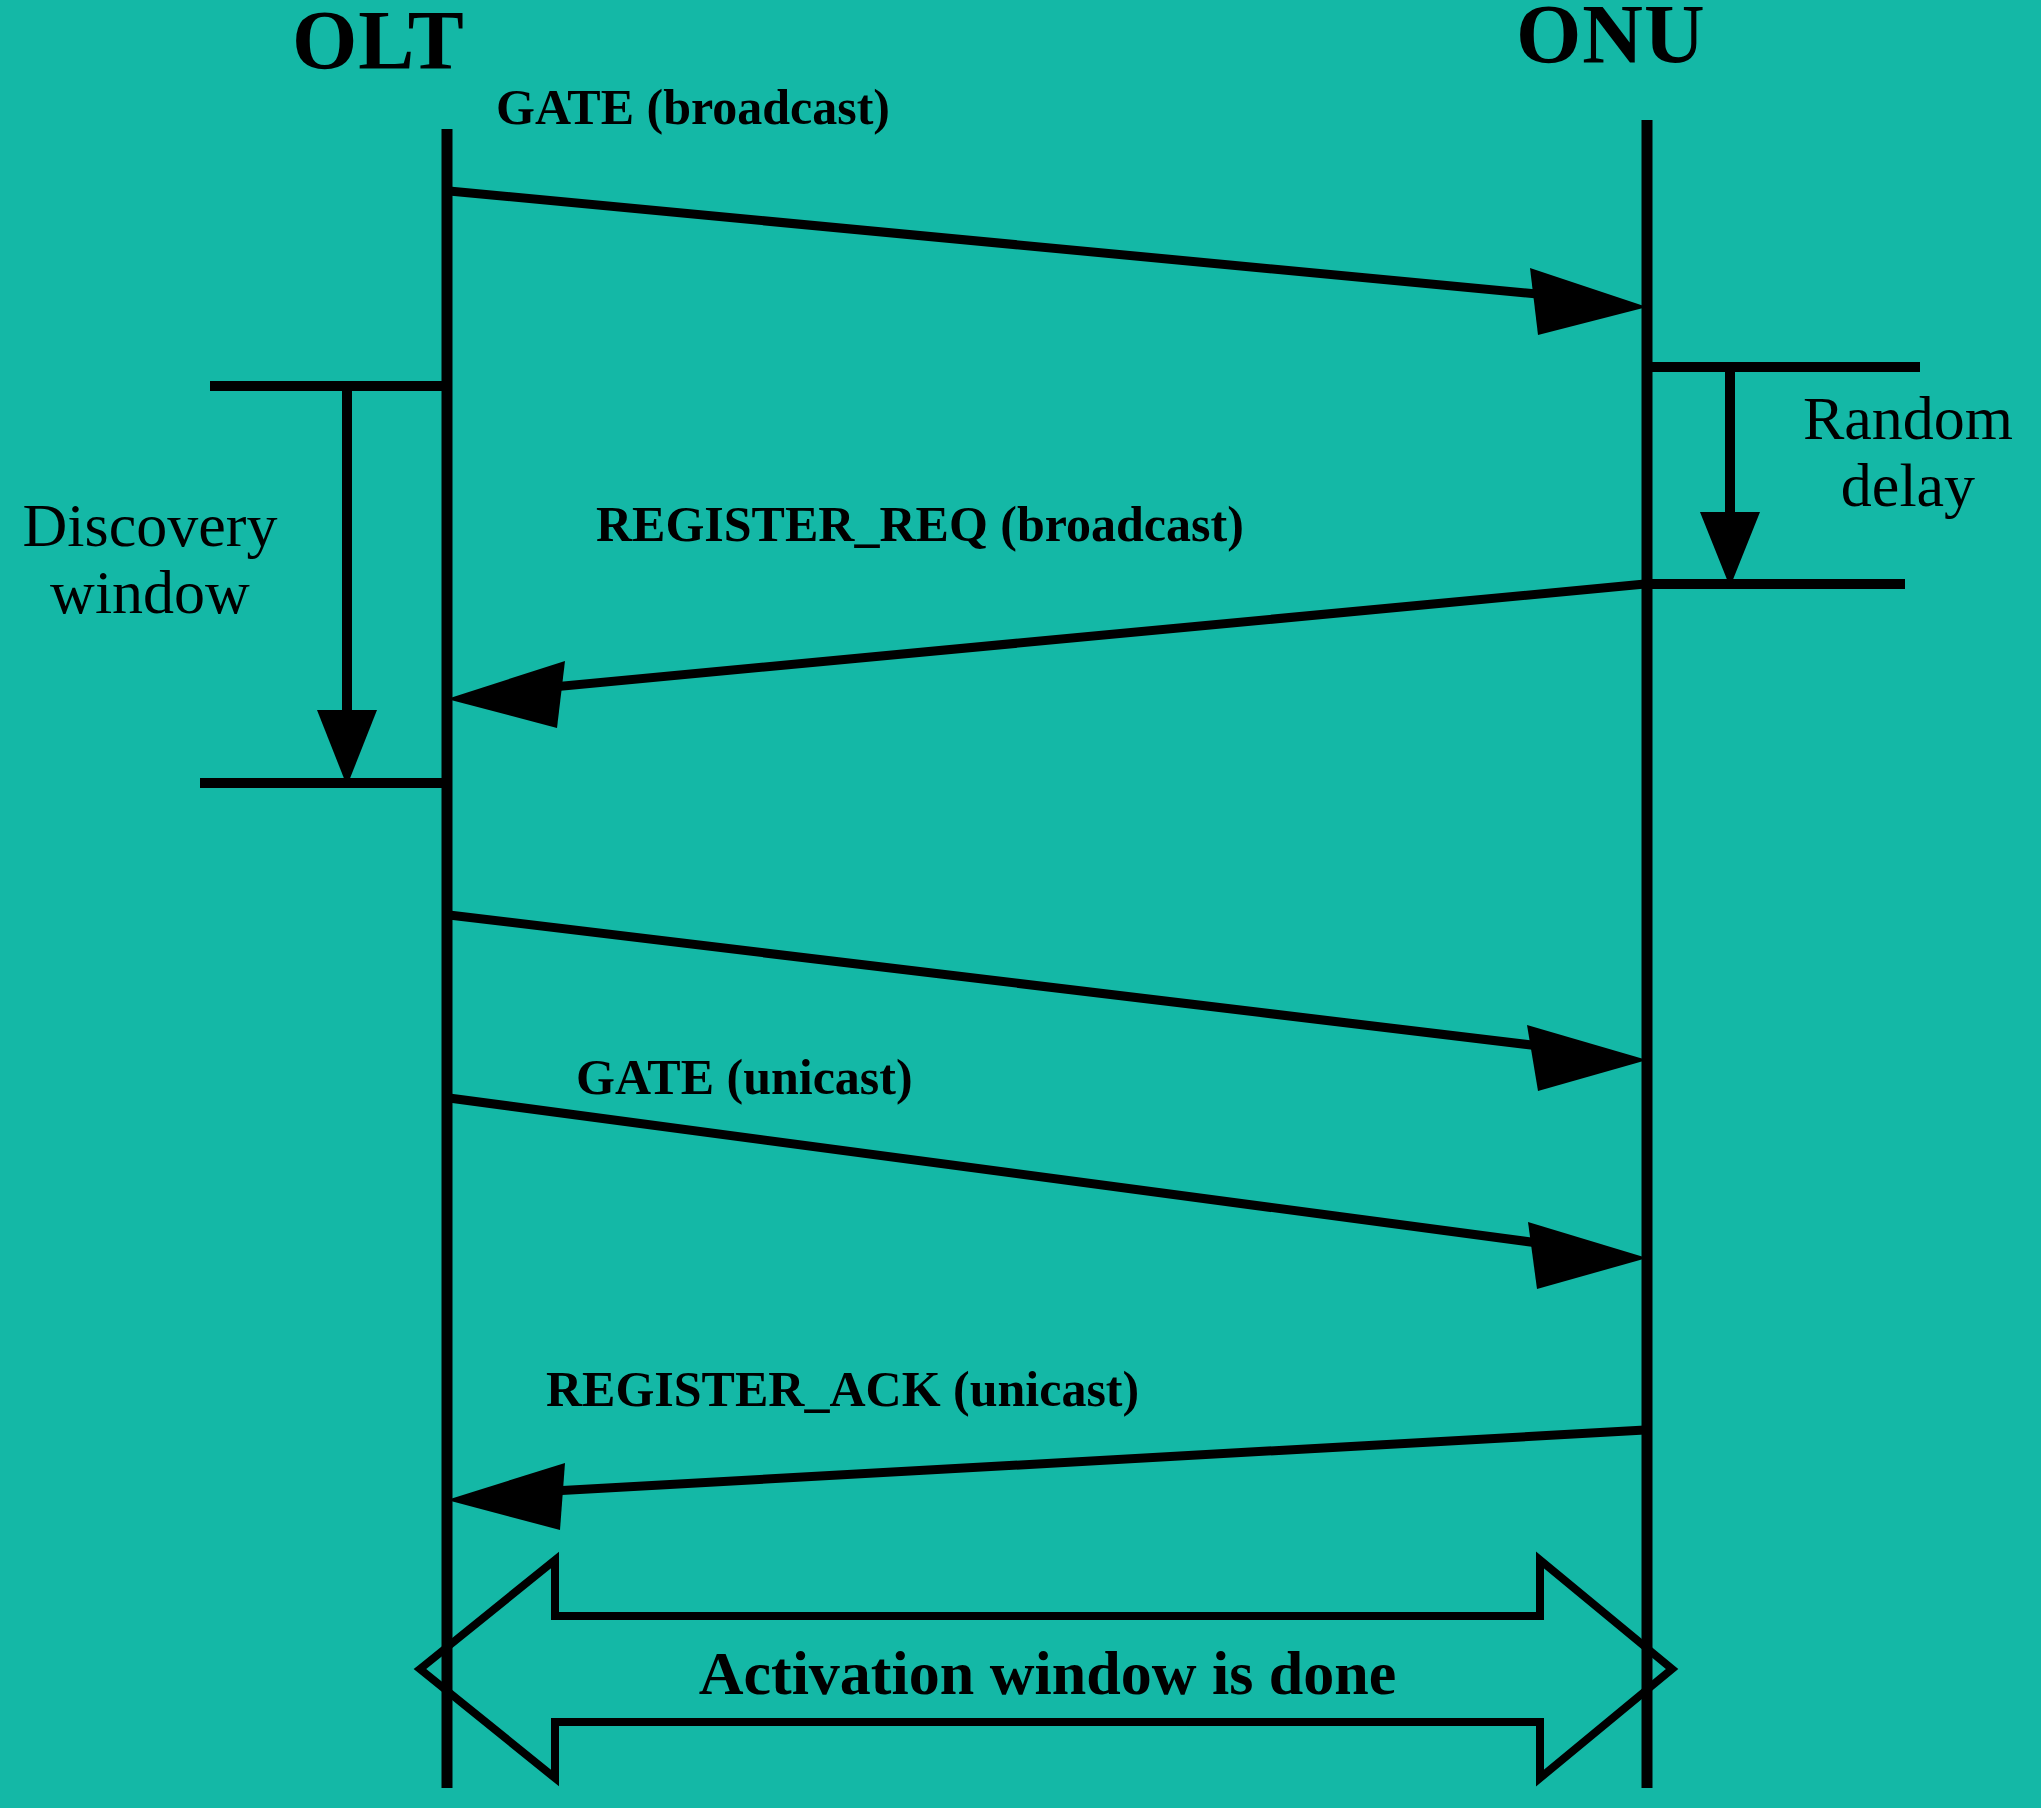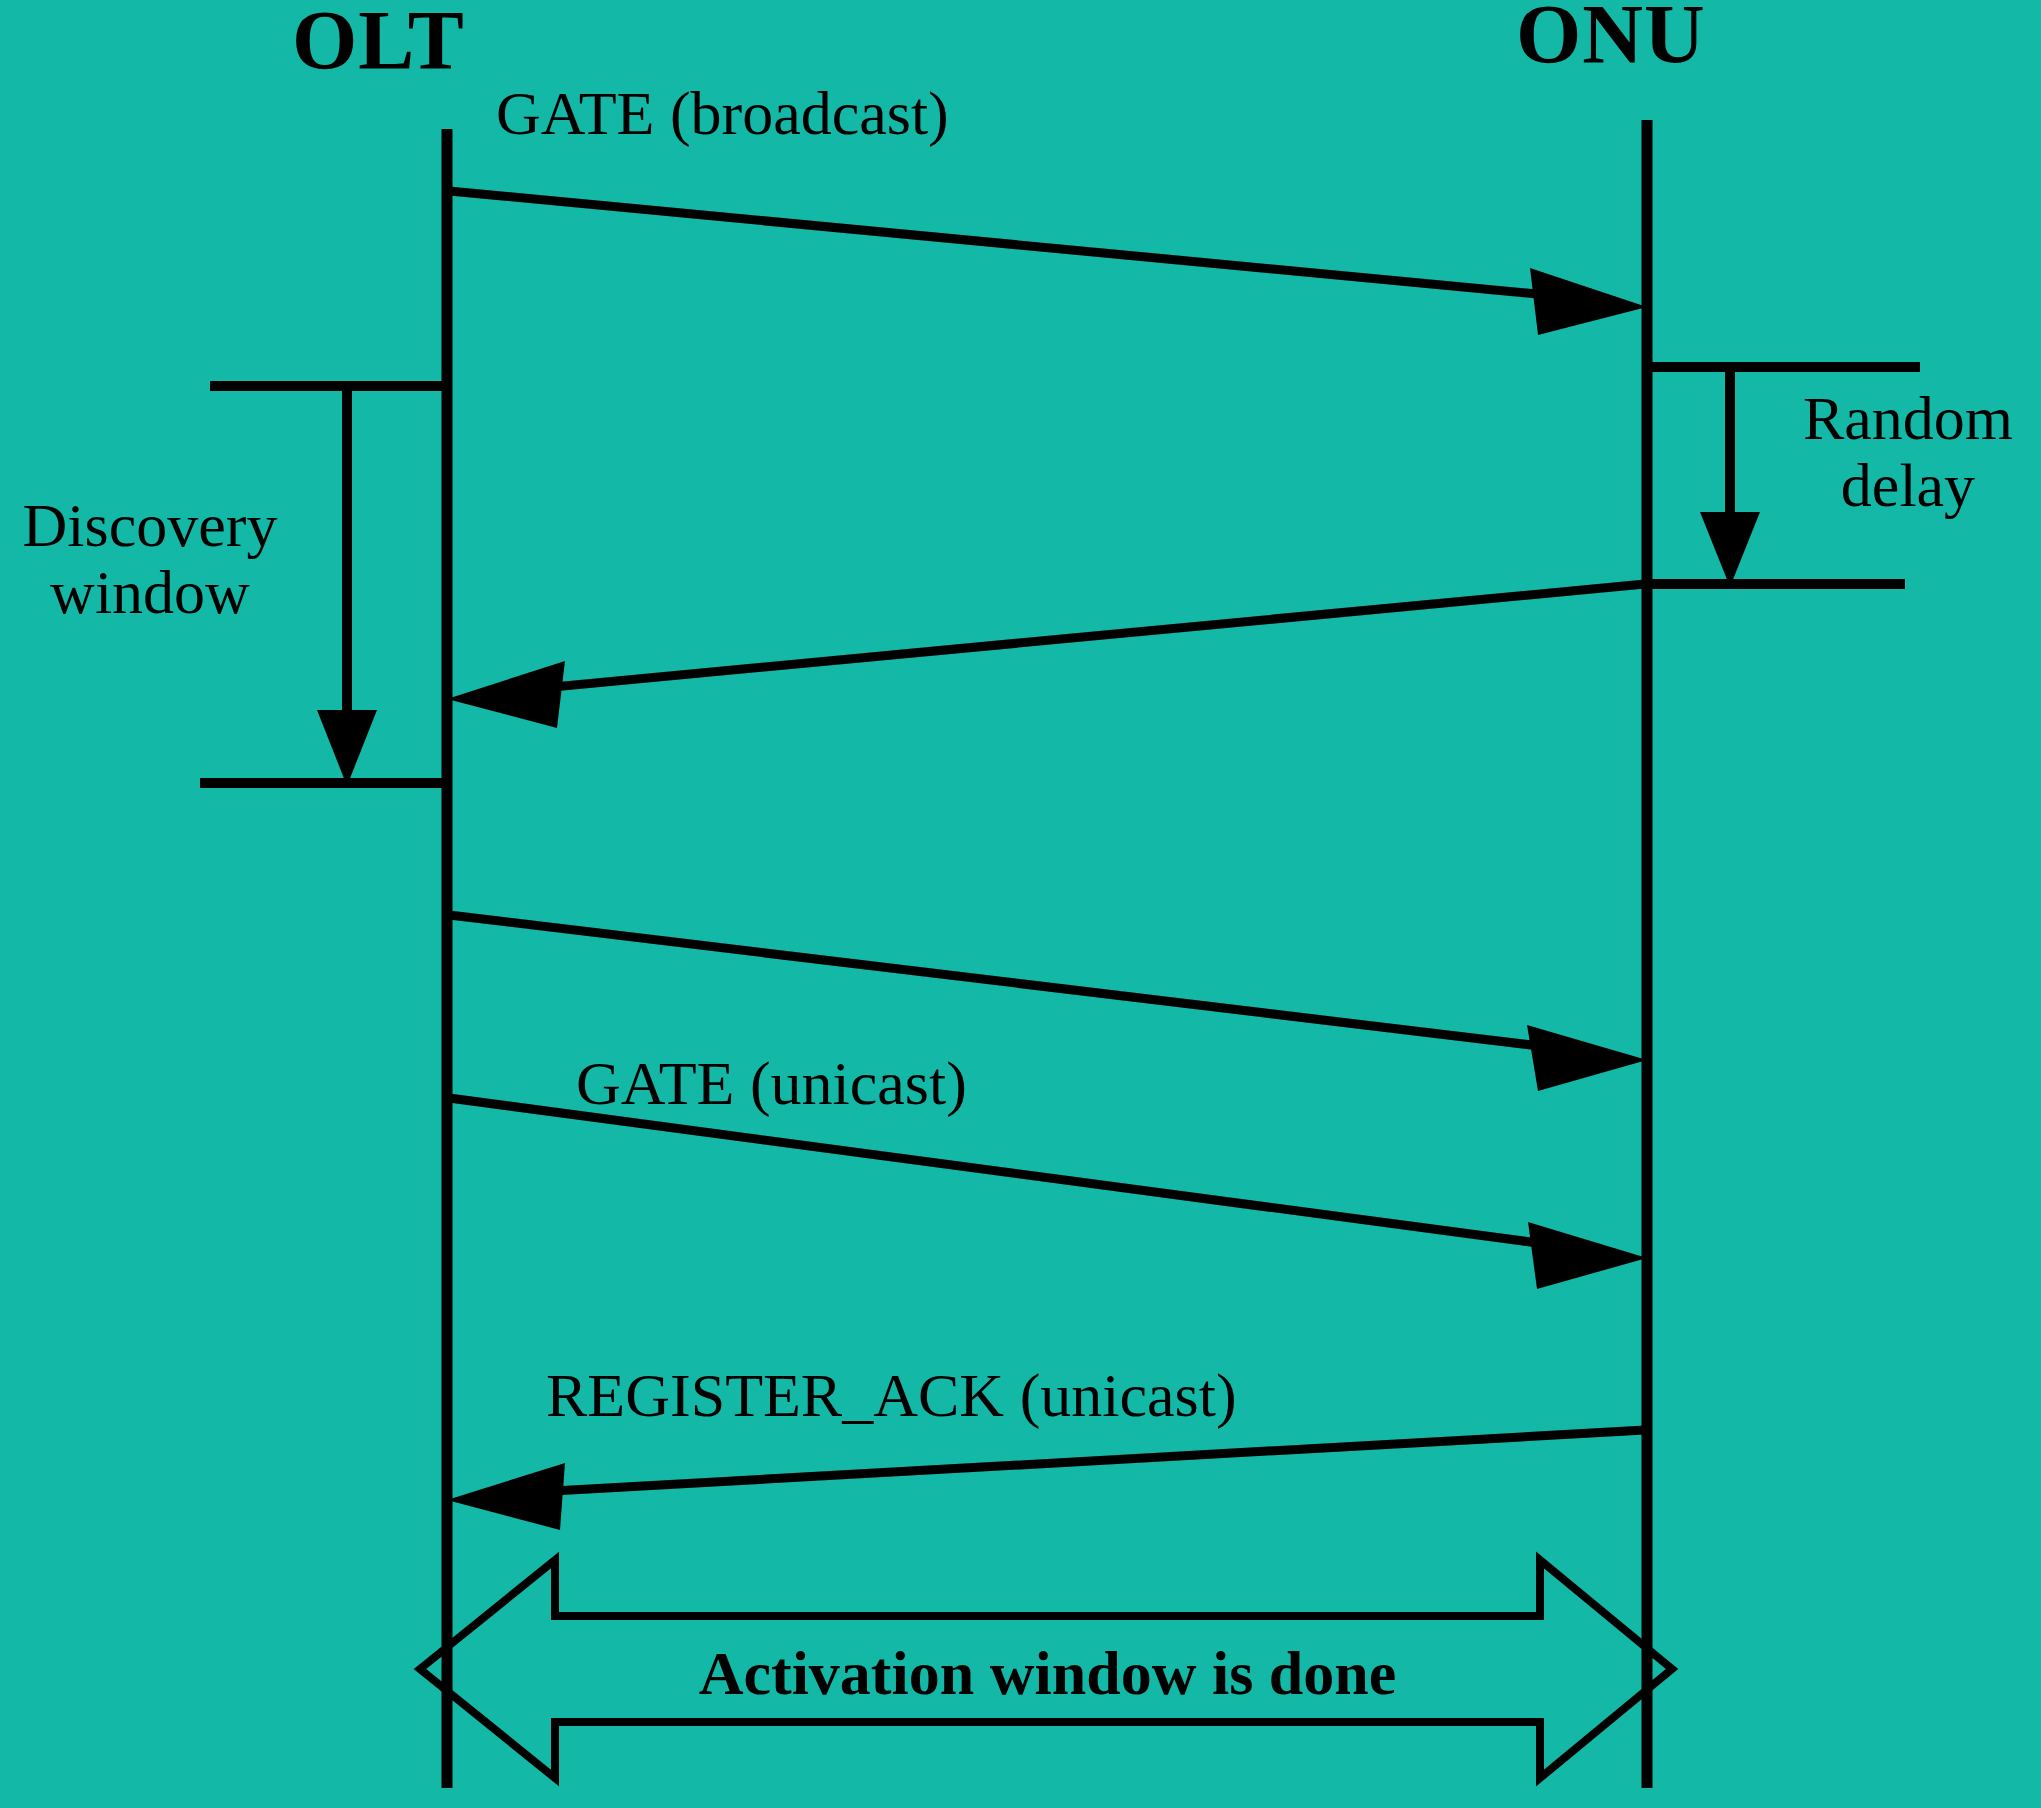--- a/index.html
+++ b/index.html
@@ -27,22 +27,22 @@
     color: #000000;
     white-space: nowrap;
     font-family: "Liberation Serif", "DejaVu Serif", serif;
   }
   .actor-title {
     font-size: 84px;
     font-weight: bold;
     letter-spacing: 1px;
   }
   .msg-label {
-    font-size: 62px;
-    font-weight: normal;
+    font-size: 50px;
+    font-weight: bold;
   }
   .side-label {
     font-size: 62px;
     font-weight: normal;
     text-align: center;
     line-height: 1.08;
   }
   .activation-label {
     font-size: 62px;
     font-weight: bold;
@@ -102,20 +102,21 @@
       <polygon points="420,1669 555,1560 555,1616 1540,1616 1540,1560 1672,1669 1540,1778 1540,1722 555,1722 555,1778" fill="none" stroke="#000000" stroke-width="8" stroke-linejoin="miter"></polygon>
     </g>
   </svg>
 
   <div class="lbl actor-title" style="left:292px; top:-8px;">OLT</div>
 
   <div class="lbl actor-title" style="left:1516px; top:-14px;">ONU</div>
 
   <div class="lbl msg-label" style="left:496px; top:78px;">GATE (broadcast)</div>
 
+  <div class="lbl msg-label" style="left:596px; top:495px;">REGISTER_REQ (broadcast)</div>
 
 
   <div class="lbl msg-label" style="left:576px; top:1048px;">GATE (unicast)</div>
 
   <div class="lbl msg-label" style="left:546px; top:1360px;">REGISTER_ACK (unicast)</div>
 
   <div class="lbl side-label" style="left:0px; top:492px; width:300px;">
     <div>Discovery</div>
     <div>window</div>
   </div>

